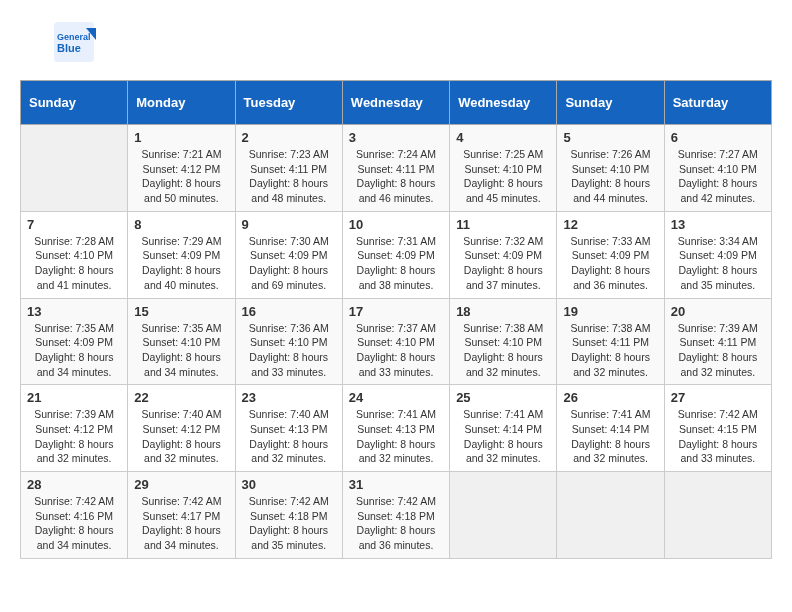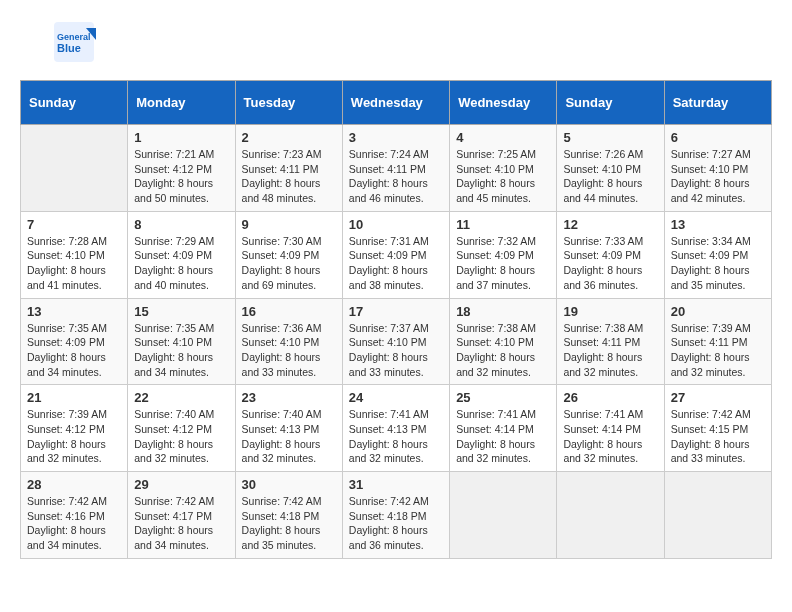--- a/index.html
+++ b/index.html
@@ -59,20 +59,21 @@
     .day-number {
       font-weight: bold;
       font-size: 13px;
       display: block;
       margin-bottom: 2px;
     }
     .day-info {
       font-size: 10.5px;
       line-height: 1.4;
       color: #333;
+      text-align: center;
     }
     tbody tr:nth-child(odd) td {
       background: #f9f9f9;
     }
     tbody tr:nth-child(even) td {
       background: #fff;
     }
     .empty { background: #f0f0f0 !important; }
   </style>
 </head>

